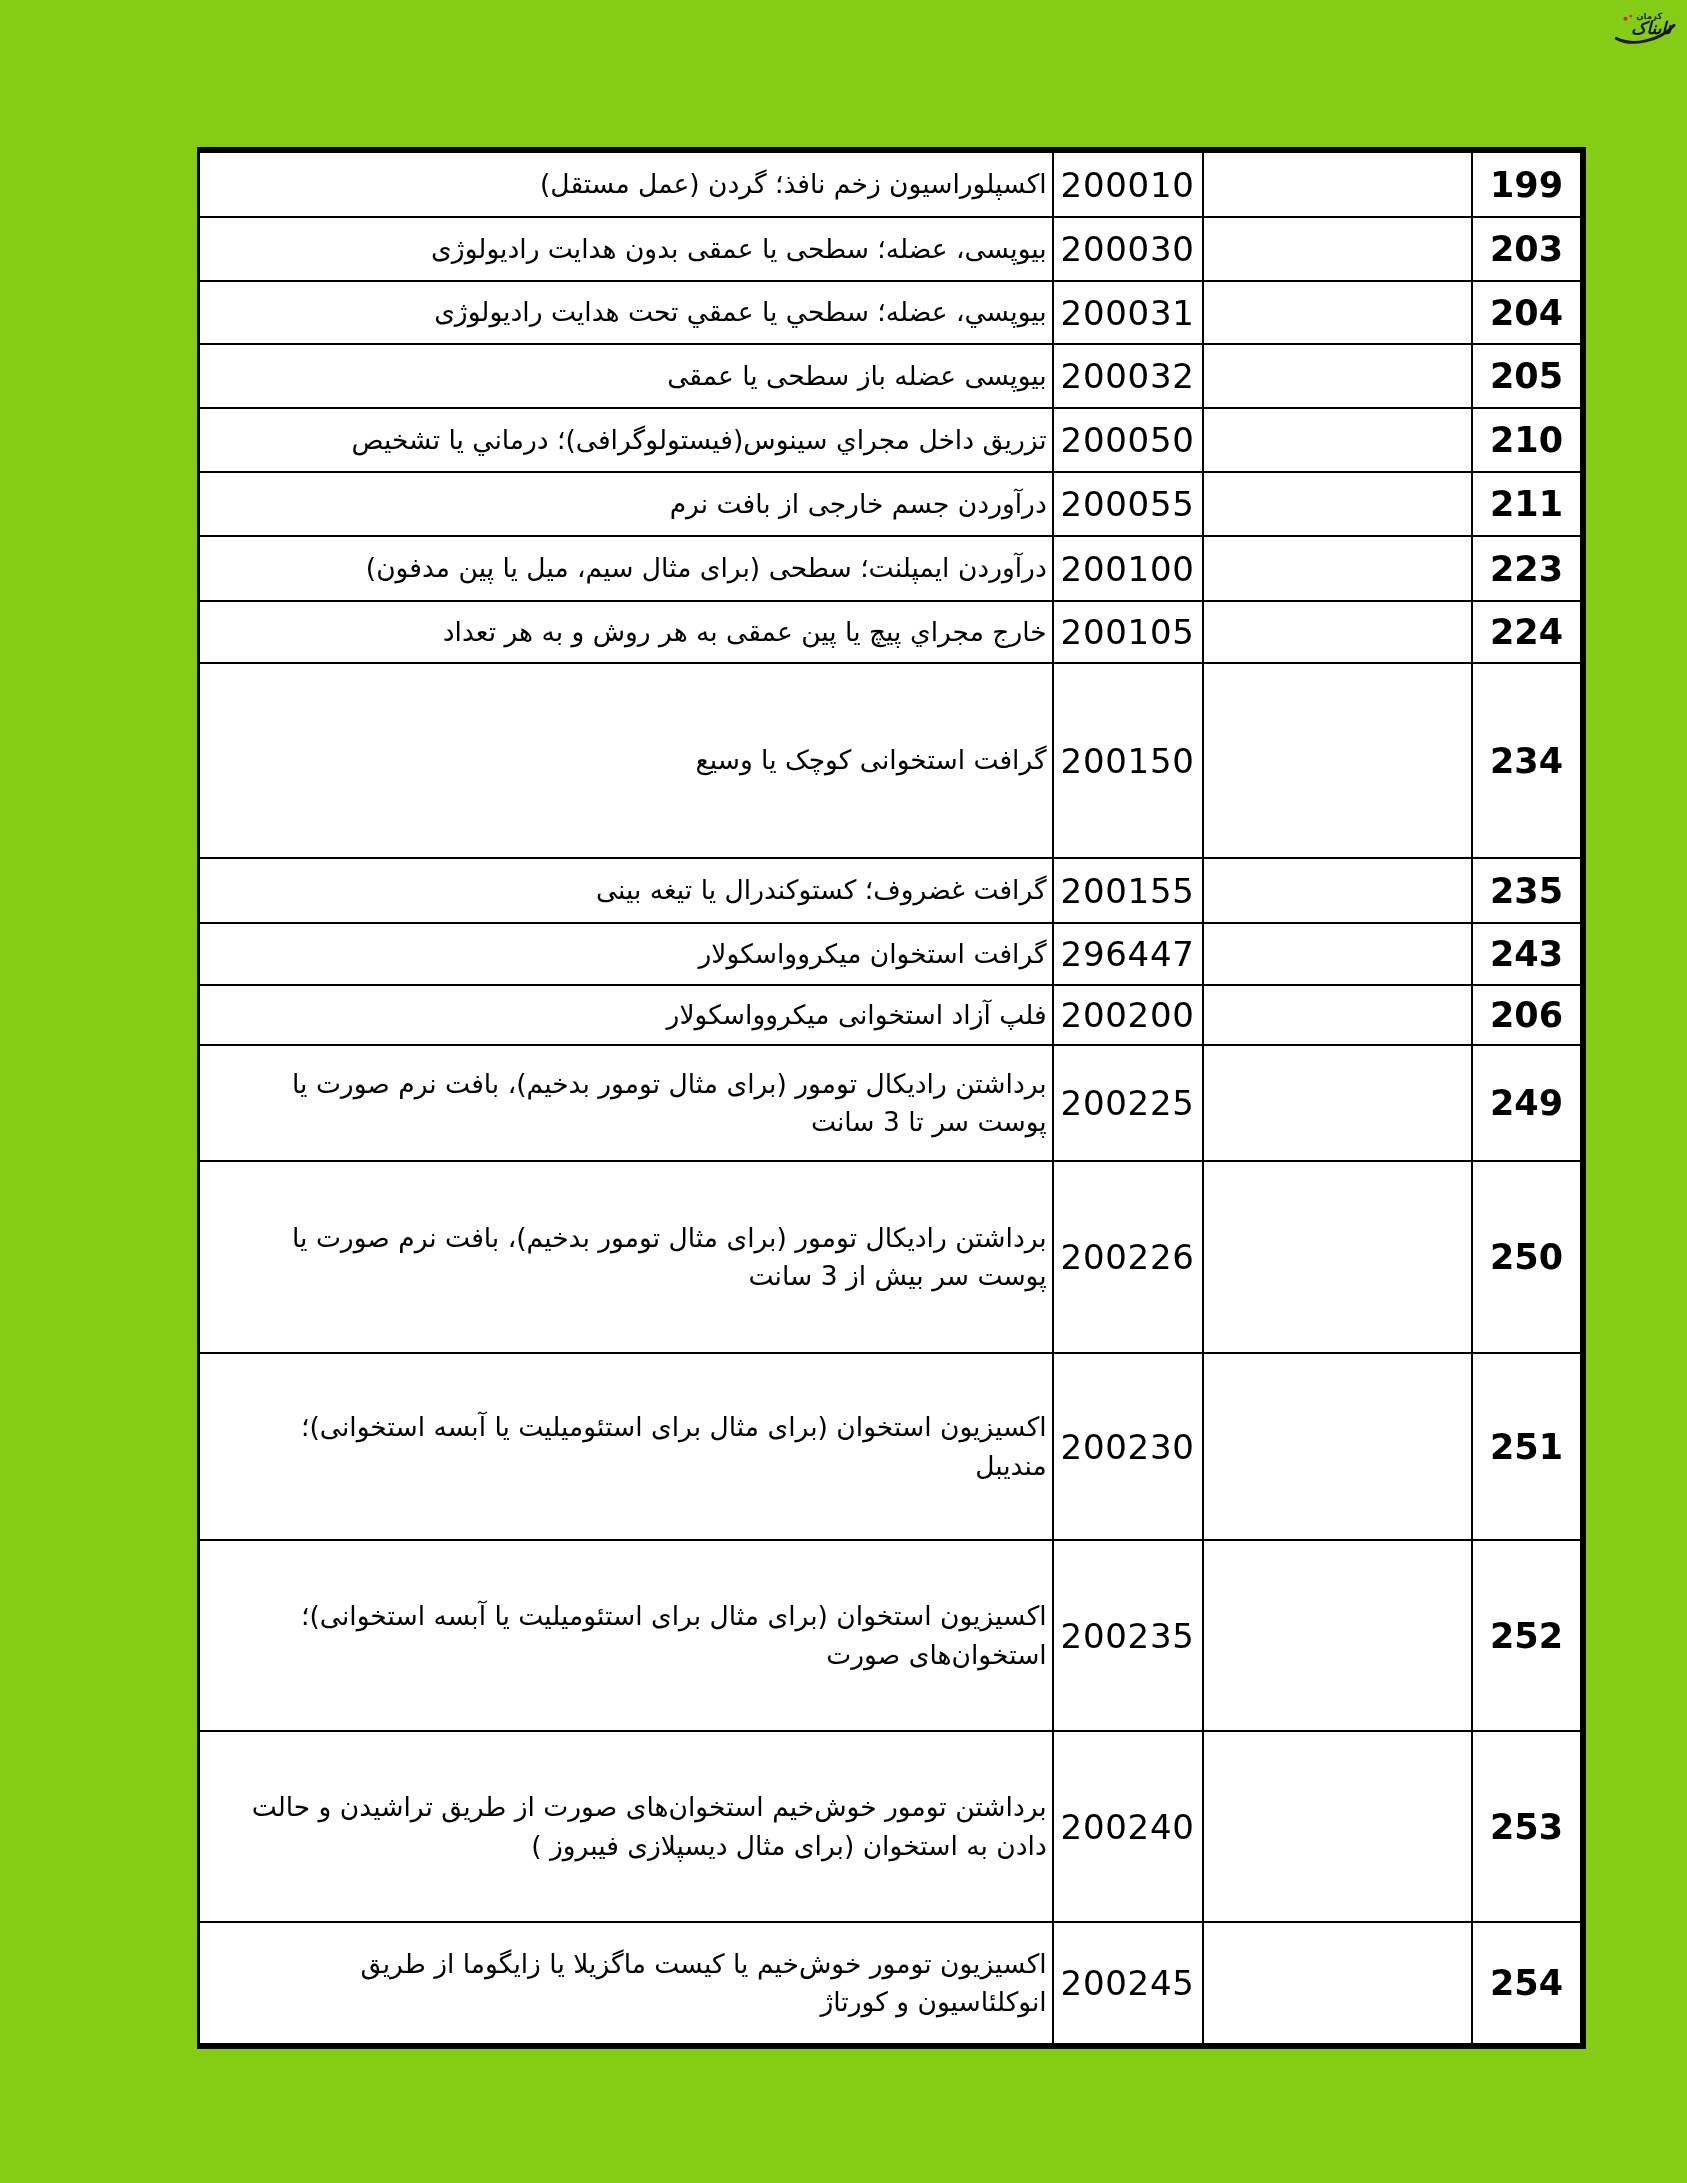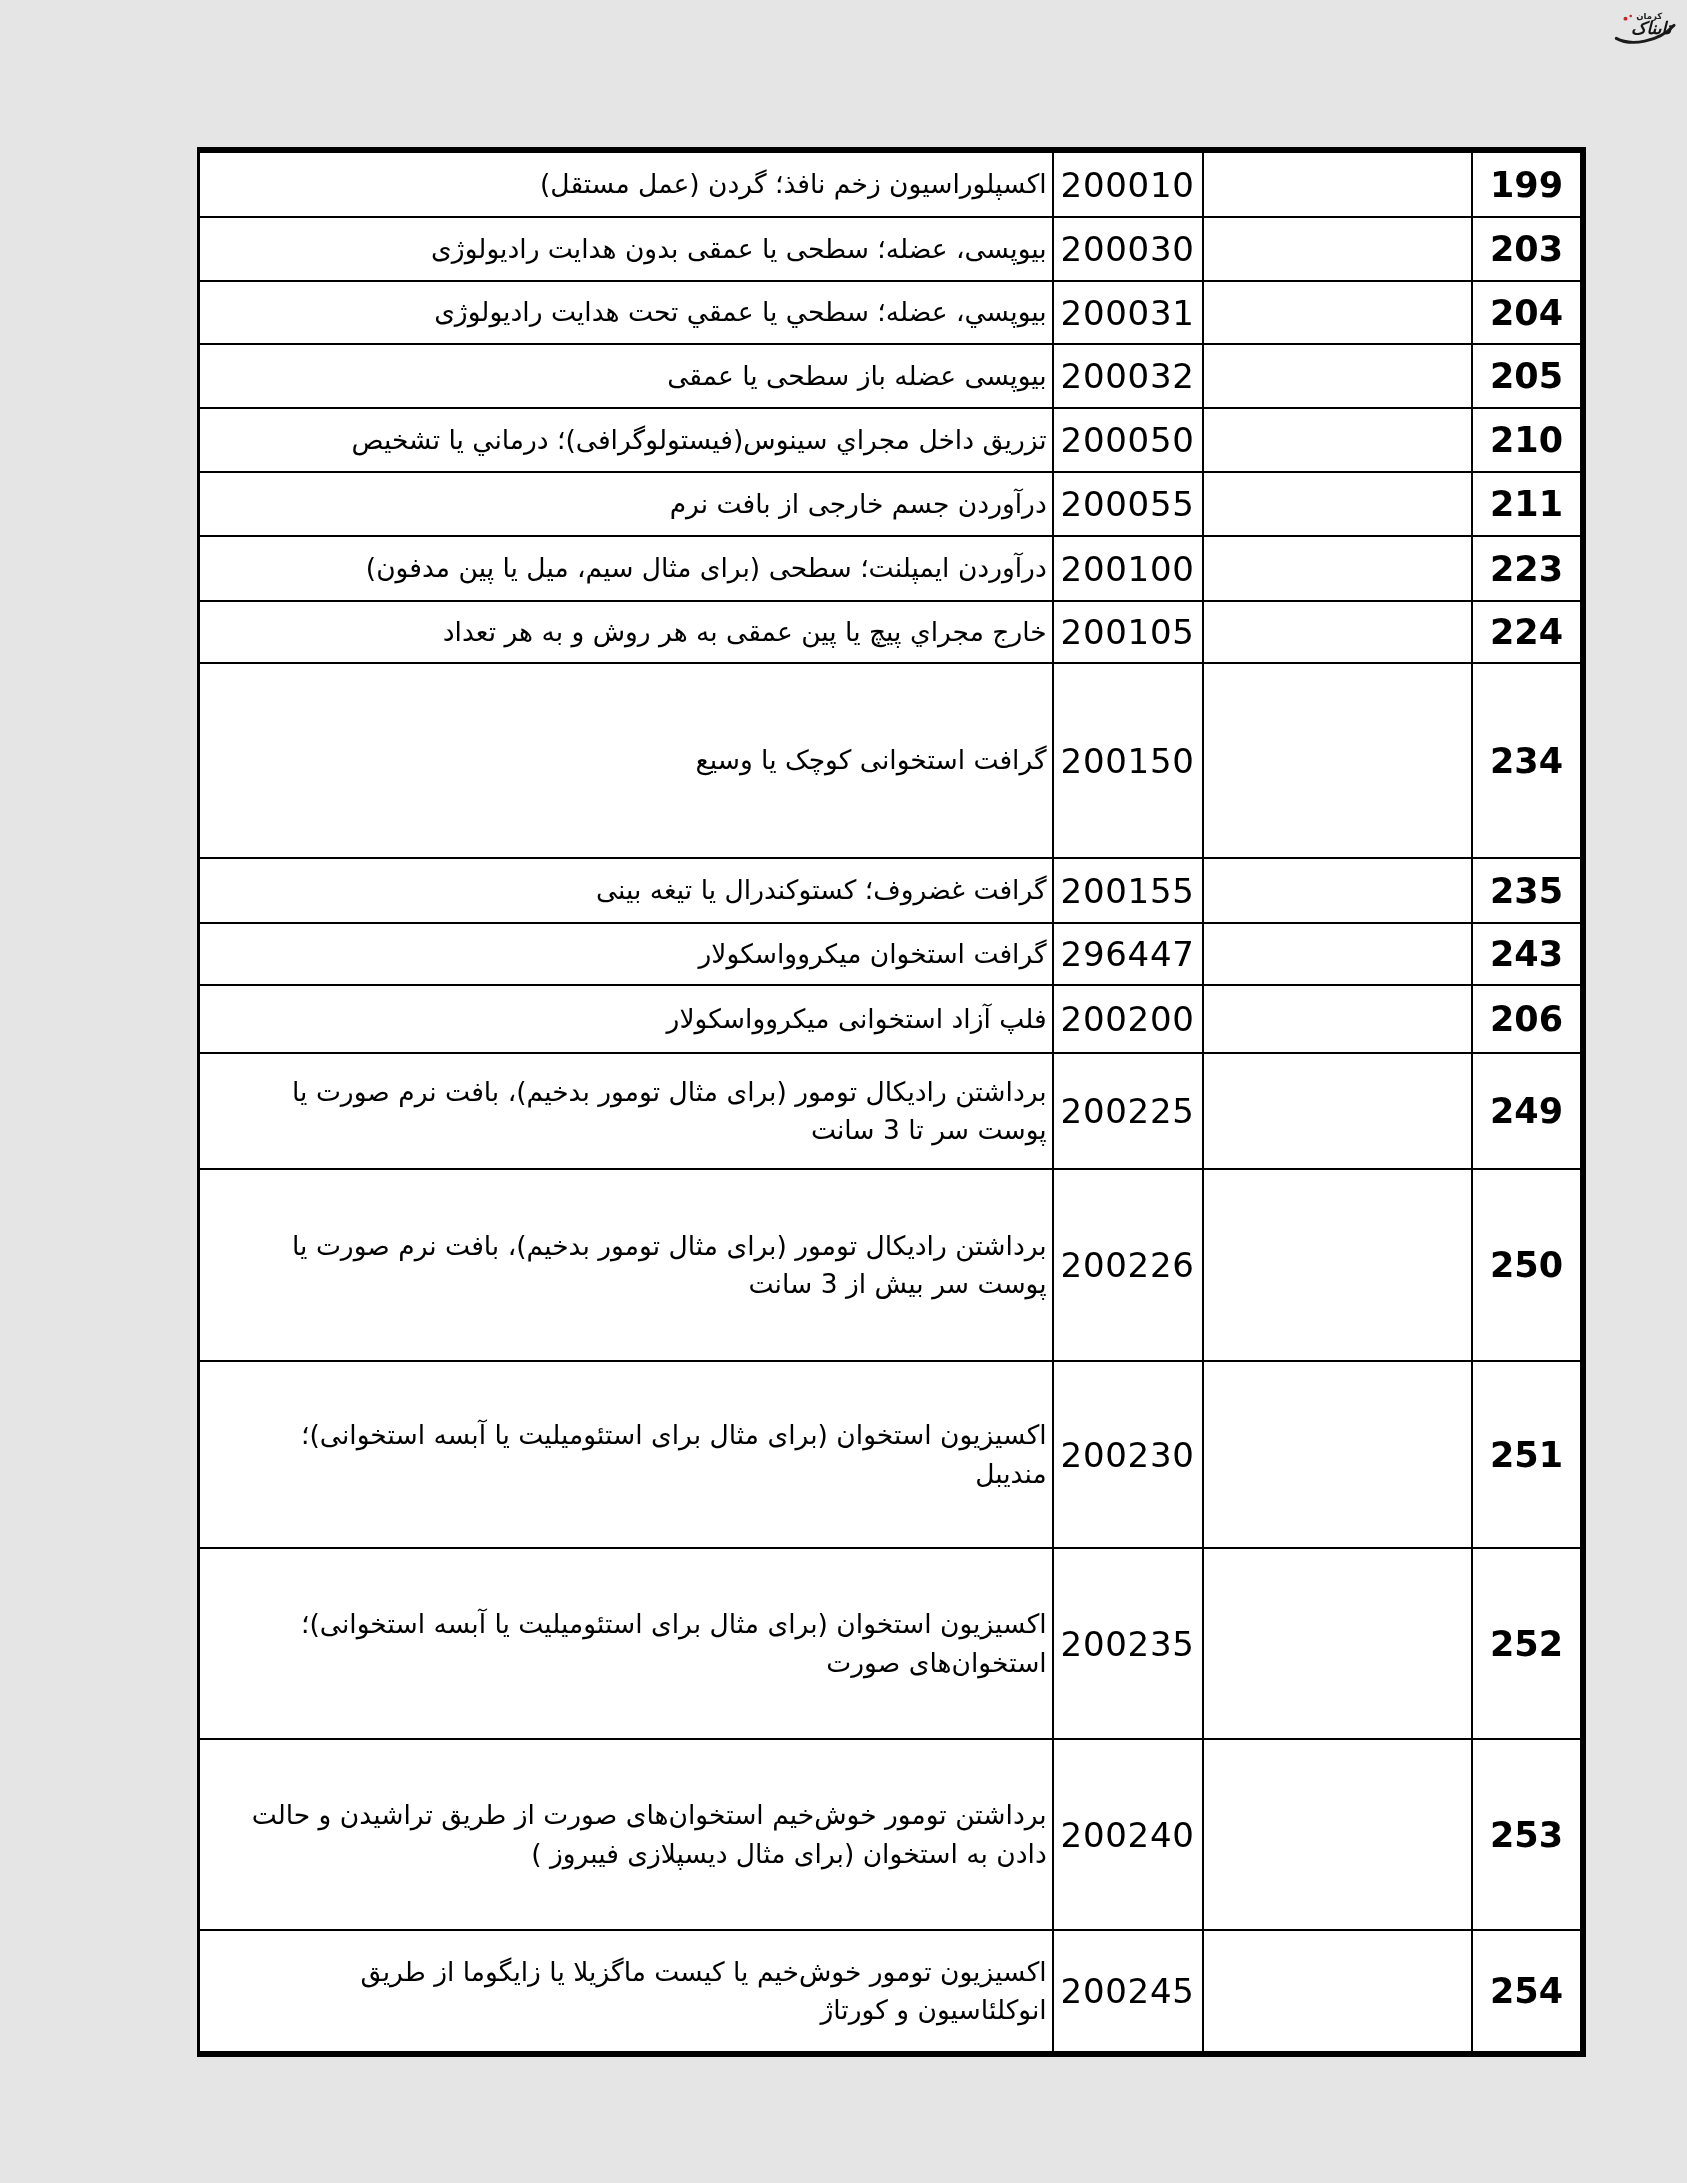--- a/index.html
+++ b/index.html
@@ -6,21 +6,21 @@
     margin: 0;
     padding: 0;
     background: #ffffff;
     font-family: "DejaVu Sans", sans-serif;
     color: #000;
   }
   .page {
     position: relative;
     width: 1687px;
     height: 2183px;
-    background: #e5e5e5;
+    background: #84cc16;
     overflow: hidden;
   }
 
   
   .logo {
     position: absolute;
     left: 1611px;
     top: 8px;
     width: 69px;
     height: 41px;
@@ -164,21 +164,21 @@
       <div class="cell num">235</div>
     </div>
 
     <div class="row" style="height:62px">
       <div class="cell desc">گرافت استخوان میکروواسکولار</div>
       <div class="cell code">296447</div>
       <div class="cell extra"></div>
       <div class="cell num">243</div>
     </div>
 
-    <div class="row" style="height:68px">
+    <div class="row" style="height:60px">
       <div class="cell desc">فلپ آزاد استخوانی میکروواسکولار</div>
       <div class="cell code">200200</div>
       <div class="cell extra"></div>
       <div class="cell num">206</div>
     </div>
 
     <div class="row" style="height:116px">
       <div class="cell desc">برداشتن رادیکال تومور (برای مثال تومور بدخیم)، بافت نرم صورت یا
 پوست سر تا 3 سانت</div>
       <div class="cell code">200225</div>

